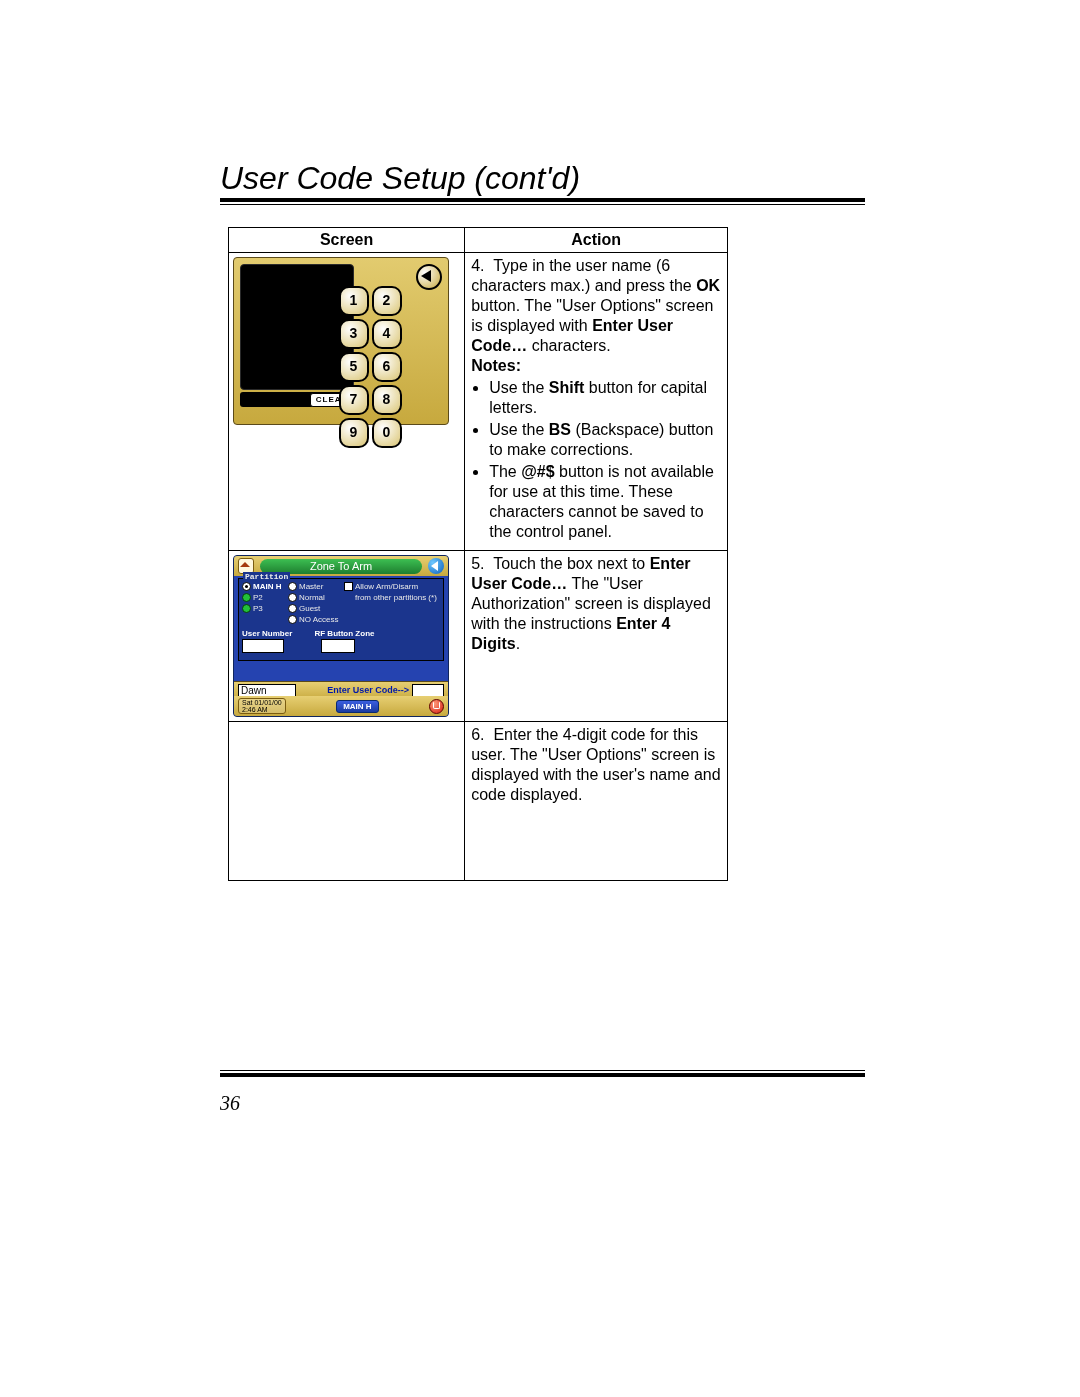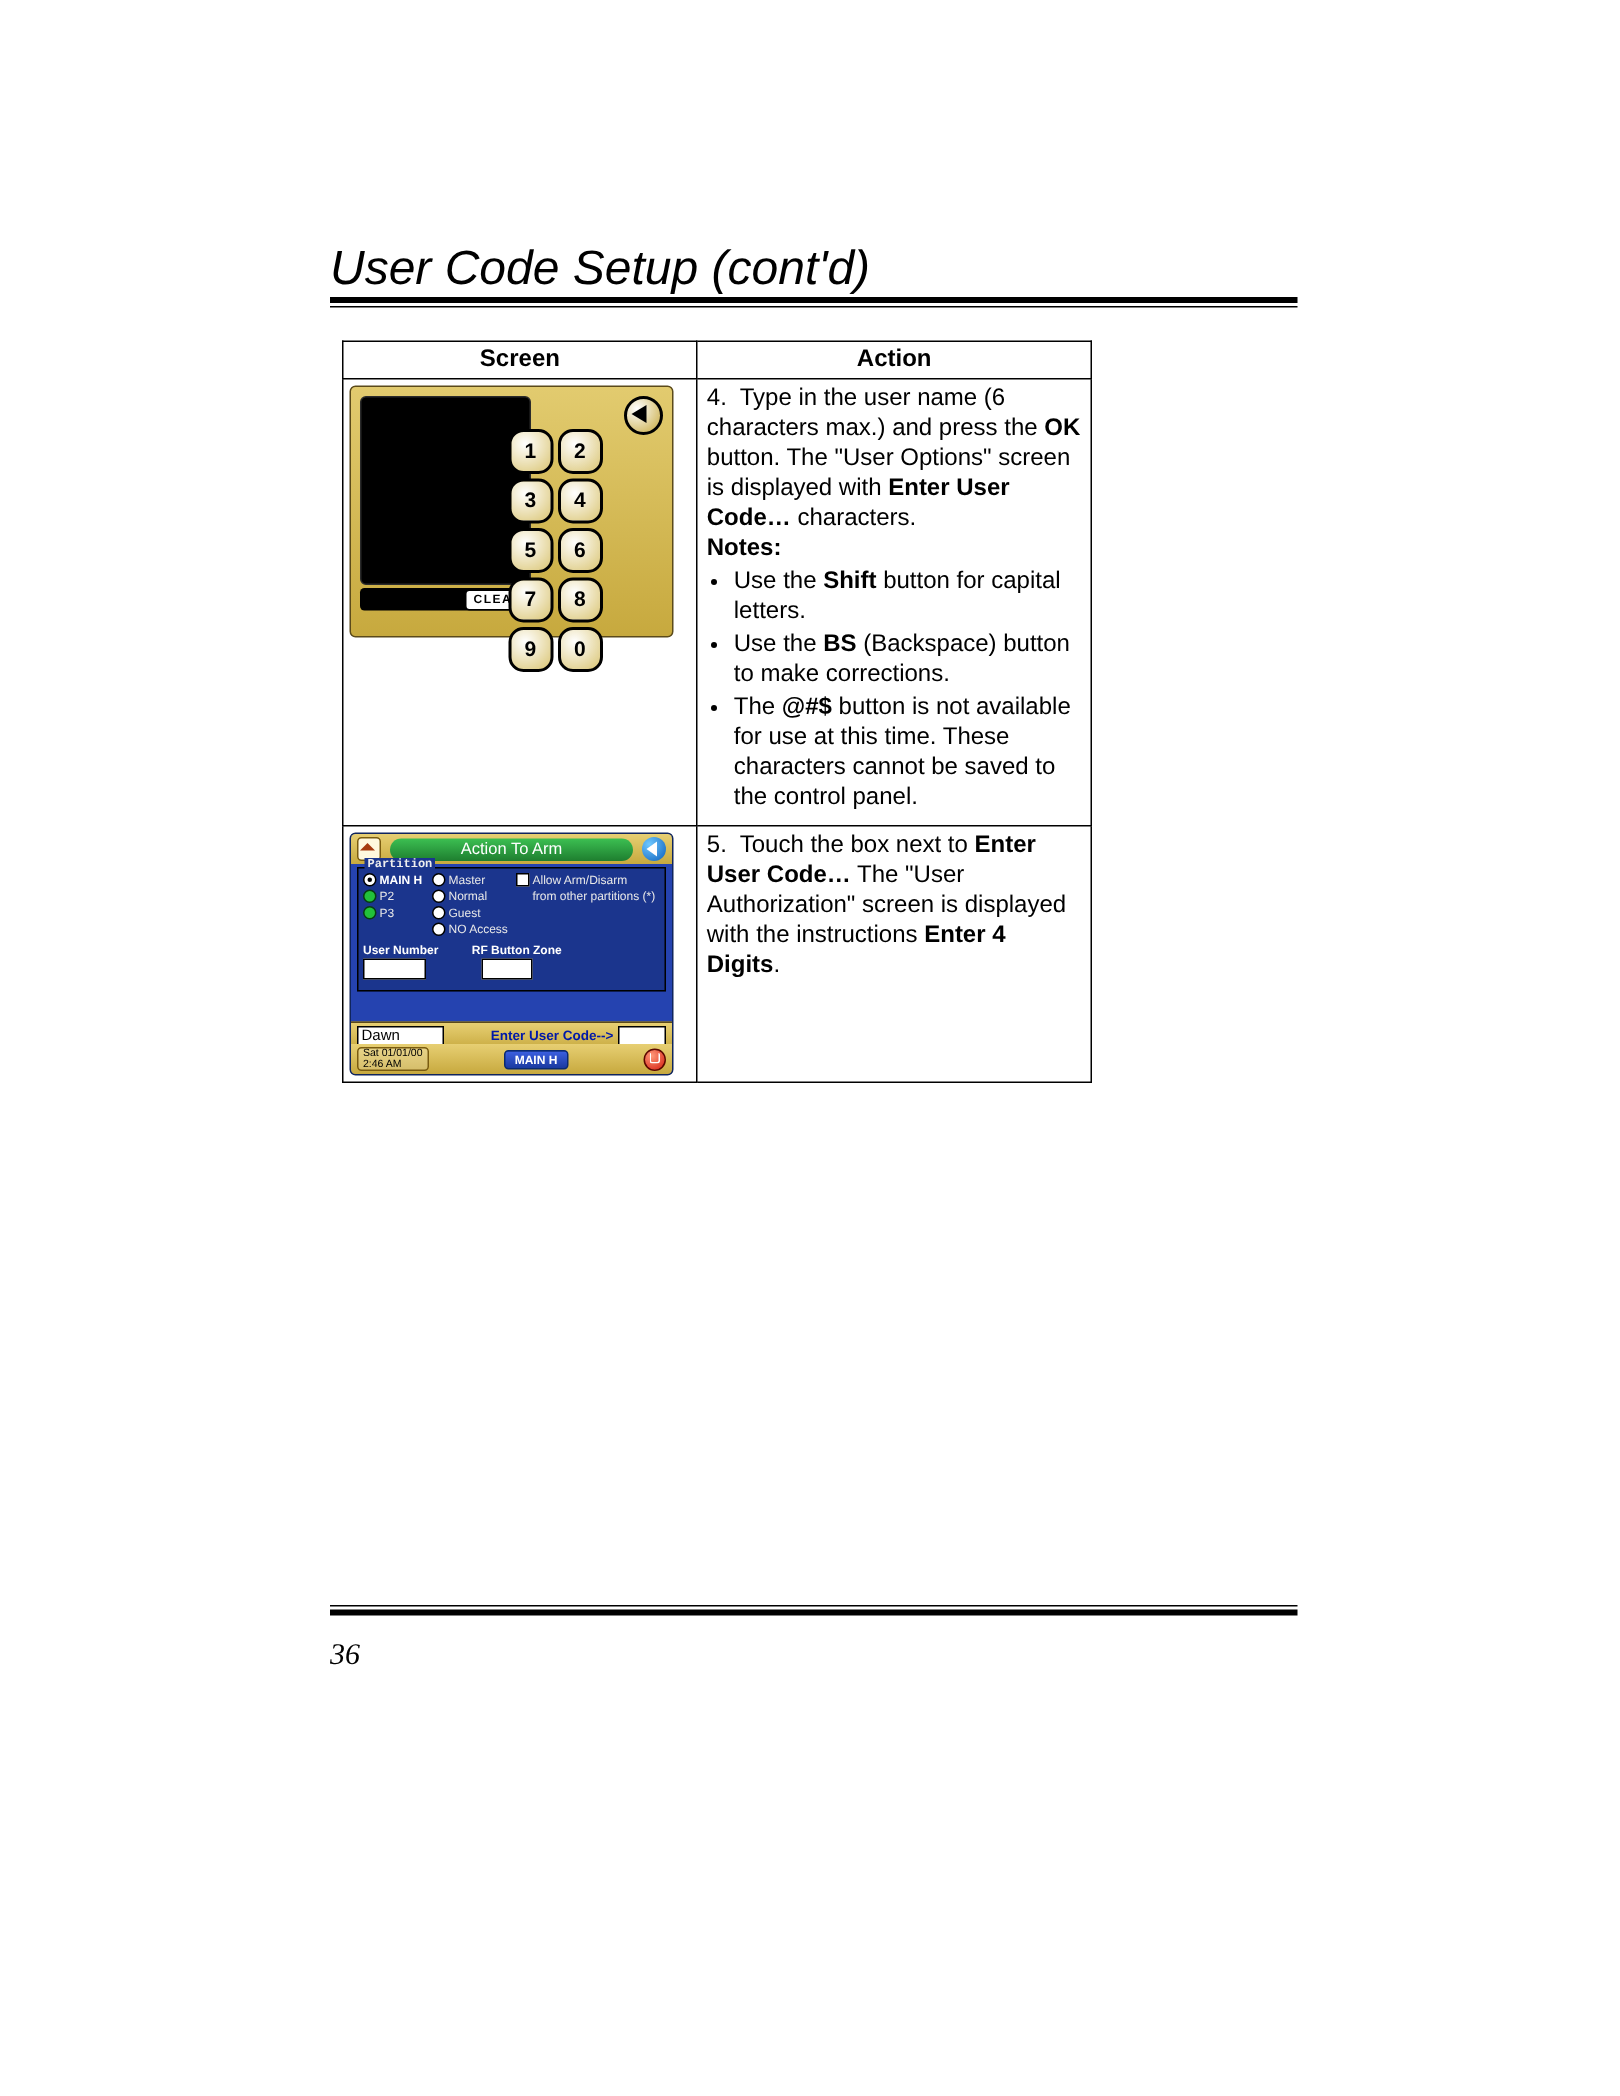--- a/index.html
+++ b/index.html
@@ -454,21 +454,21 @@
           </li>
         </ul>
       </td>
     </tr>
 
     <tr>
       <td class="screen-cell">
         <div class="ua-panel">
           <div class="bar ua-top">
             <div class="ua-home-icon"></div>
-            <div class="ua-ready">Action To Arm</div>
+            <div class="ua-ready">Zone To Arm</div>
             <div class="ua-back-circle"></div>
           </div>
           <div class="ua-body">
             <div class="ua-partition-box">
               <span class="ua-partition-title">Partition</span>
               <div style="display:flex;">
                 <div class="ua-left-col">
                   <div class="ua-line"><span class="ua-radio sel"></span><span class="ua-bold">MAIN H</span></div>
                   <div class="ua-line"><span class="ua-green-dot"></span><span>P2</span></div>
                   <div class="ua-line"><span class="ua-green-dot"></span><span>P3</span></div>
@@ -509,20 +509,27 @@
             <div class="ua-panic"></div>
           </div>
         </div>
       </td>
       <td class="action-cell">
         <span>5.</span>&nbsp;
         <span>Touch the box next to </span><b>Enter User Code…</b><span>  The "User Authorization" screen is displayed with the instructions </span><b>Enter 4 Digits</b><span>.</span>
       </td>
     </tr>
 
+    <tr>
+      <td class="screen-cell row3-screen"></td>
+      <td class="action-cell">
+        <span>6.</span>&nbsp;
+        <span>Enter the 4-digit code for this user. The "User Options" screen is displayed with the user's name and code displayed.</span>
+      </td>
+    </tr>
   </tbody>
     </table>
 
   <div class="bottom-rule-wrap">
     <hr class="rule-thin">
     <hr class="rule-thick">
   </div>
   <div class="page-number">36</div>
 </div>
 

